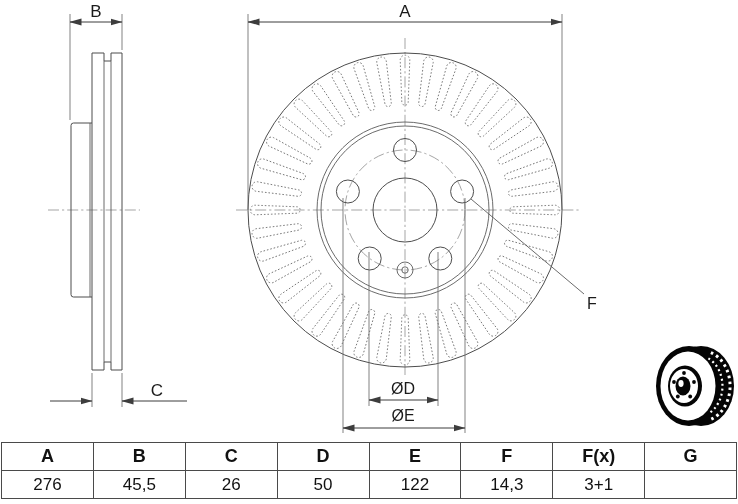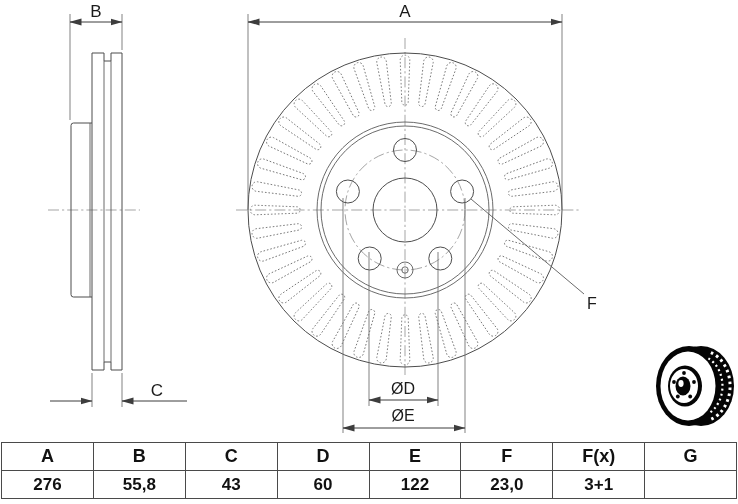--- a/index.html
+++ b/index.html
@@ -18,21 +18,21 @@
   text.lbl2{fill:#1b1b1b;font-size:16px;font-family:"Liberation Sans",sans-serif;}
   table.dim-table{
     position:absolute;left:1px;top:442px;width:736px;
     border-collapse:collapse;table-layout:fixed;background:#fff;
   }
   .dim-table th,.dim-table td{
     border:1px solid #4a4a4a;text-align:center;vertical-align:middle;padding:0;
     color:#111;font-family:"Liberation Sans",sans-serif;
   }
   .dim-table th{height:27px;font-size:18px;font-weight:bold;}
-  .dim-table td{height:27px;font-size:17px;font-weight:bold;}
+  .dim-table td{height:27px;font-size:17px;font-weight:normal;}
 </style>
 </head>
 <body>
 
 <div class="canvas">
 
   <svg id="drawing" width="738" height="442" viewBox="0 0 738 442">
     <defs>
       <marker id="arw" viewBox="0 0 12 8" refX="11.5" refY="4" markerWidth="12" markerHeight="8" orient="auto-start-reverse" markerUnits="userSpaceOnUse">
         <path d="M0,0.6 L12,4 L0,7.4 Z" fill="#3d3d3d"></path>
@@ -189,23 +189,23 @@
         <th>B</th>
         <th>C</th>
         <th>D</th>
         <th>E</th>
         <th>F</th>
         <th>F(x)</th>
         <th>G</th>
       </tr>
       <tr>
         <td>276</td>
-        <td>55,8</td>
-        <td>43</td>
-        <td>60</td>
+        <td>45,5</td>
+        <td>26</td>
+        <td>50</td>
         <td>122</td>
-        <td>23,0</td>
+        <td>14,3</td>
         <td>3+1</td>
         <td></td>
       </tr>
     </tbody>
   </table>
 </div>
 
 </body></html>

